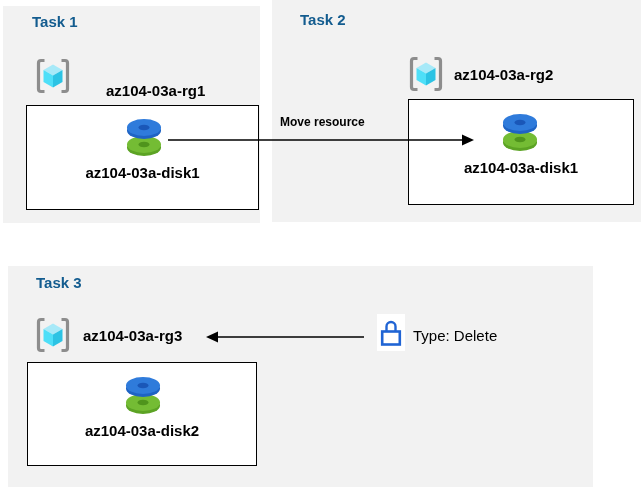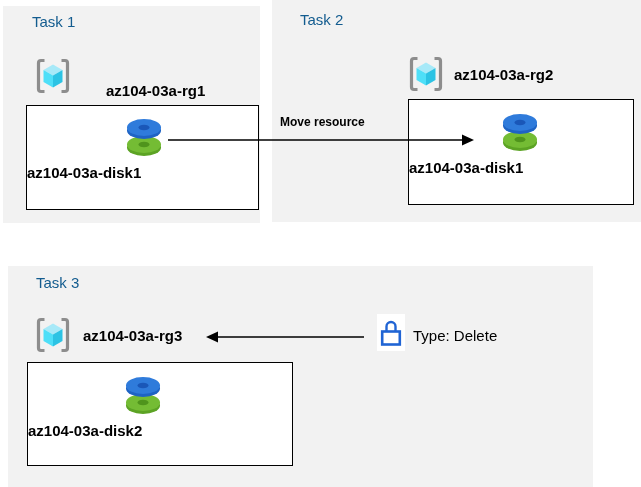--- a/index.html
+++ b/index.html
@@ -5,28 +5,28 @@
   html,body{margin:0;padding:0;background:#ffffff;}
   .stage{
     position:relative;width:641px;height:487px;background:#ffffff;overflow:hidden;
     font-family:"Liberation Sans",sans-serif;color:#000;
   }
   .panel{position:absolute;background:#f2f2f2;}
   .panel-t1{left:3px;top:6px;width:257px;height:217px;}
   .panel-t2{left:272px;top:0px;width:369px;height:222px;}
   .panel-t3{left:8px;top:266px;width:585px;height:221px;}
   .task-title{
-    position:absolute;margin:0;font-size:15px;font-weight:400;color:#135c8f;
+    position:absolute;margin:0;font-size:15px;font-weight:700;color:#135c8f;
   }
   .rg-icon{position:absolute;width:38px;height:38px;}
   .rg-label{position:absolute;font-size:15px;font-weight:700;white-space:nowrap;}
   .res-box{position:absolute;background:#ffffff;border:1px solid #000;}
   .disk-icon{position:absolute;width:44px;height:40px;}
   .disk-label{
-    position:absolute;left:0;width:100%;text-align:left;
+    position:absolute;left:0;width:100%;text-align:center;
     font-size:15px;font-weight:700;white-space:nowrap;
   }
   .arrow{position:absolute;overflow:visible;}
   .move-label{
     position:absolute;left:280px;top:115px;font-size:12px;font-weight:700;white-space:nowrap;
   }
   .lock-patch{
     position:absolute;left:369px;top:48px;width:28px;height:37px;background:#ffffff;
     display:flex;align-items:center;justify-content:center;
   }
@@ -100,21 +100,21 @@
 
     <svg class="rg-icon" style="left:26px;top:50px;" viewBox="0 0 38 38">
       <path d="M10.5 3.5 H7 a2.5 2.5 0 0 0 -2.5 2.5 V32 a2.5 2.5 0 0 0 2.5 2.5 H10.5" fill="none" stroke="#8d8d8d" stroke-width="3.2"></path>
       <path d="M27.5 3.5 H31 a2.5 2.5 0 0 1 2.5 2.5 V32 a2.5 2.5 0 0 1 -2.5 2.5 H27.5" fill="none" stroke="#8d8d8d" stroke-width="3.2"></path>
       <polygon points="19,7.5 28.5,13 19,18.5 9.5,13" fill="#a7e9f8"></polygon>
       <polygon points="9.5,13 19,18.5 19,30.5 9.5,25" fill="#4edff8"></polygon>
       <polygon points="28.5,13 19,18.5 19,30.5 28.5,25" fill="#2cc3e4"></polygon>
     </svg>
     <span class="rg-label" style="left:75px;top:61px;">az104-03a-rg3</span>
 
-    <div class="res-box" style="left:19px;top:96px;width:228px;height:102px;padding-left:36px;">
+    <div class="res-box" style="left:19px;top:96px;width:228px;height:102px;">
       <svg class="disk-icon" style="left:93px;top:12px;" viewBox="0 0 44 40">
         <ellipse cx="22" cy="30.5" rx="17" ry="8.5" fill="#5ca324"></ellipse>
         <ellipse cx="22" cy="27.5" rx="17" ry="8.5" fill="#74bc34"></ellipse>
         <ellipse cx="22" cy="27.5" rx="5.5" ry="2.8" fill="#4f941c"></ellipse>
         <ellipse cx="22" cy="13.5" rx="17" ry="8.5" fill="#1e63c4"></ellipse>
         <ellipse cx="22" cy="10.5" rx="17" ry="8.5" fill="#2f7bdb"></ellipse>
         <ellipse cx="22" cy="10.5" rx="5.5" ry="2.8" fill="#1a57b8"></ellipse>
       </svg>
       <span class="disk-label" style="top:59px;">az104-03a-disk2</span>
     </div>

